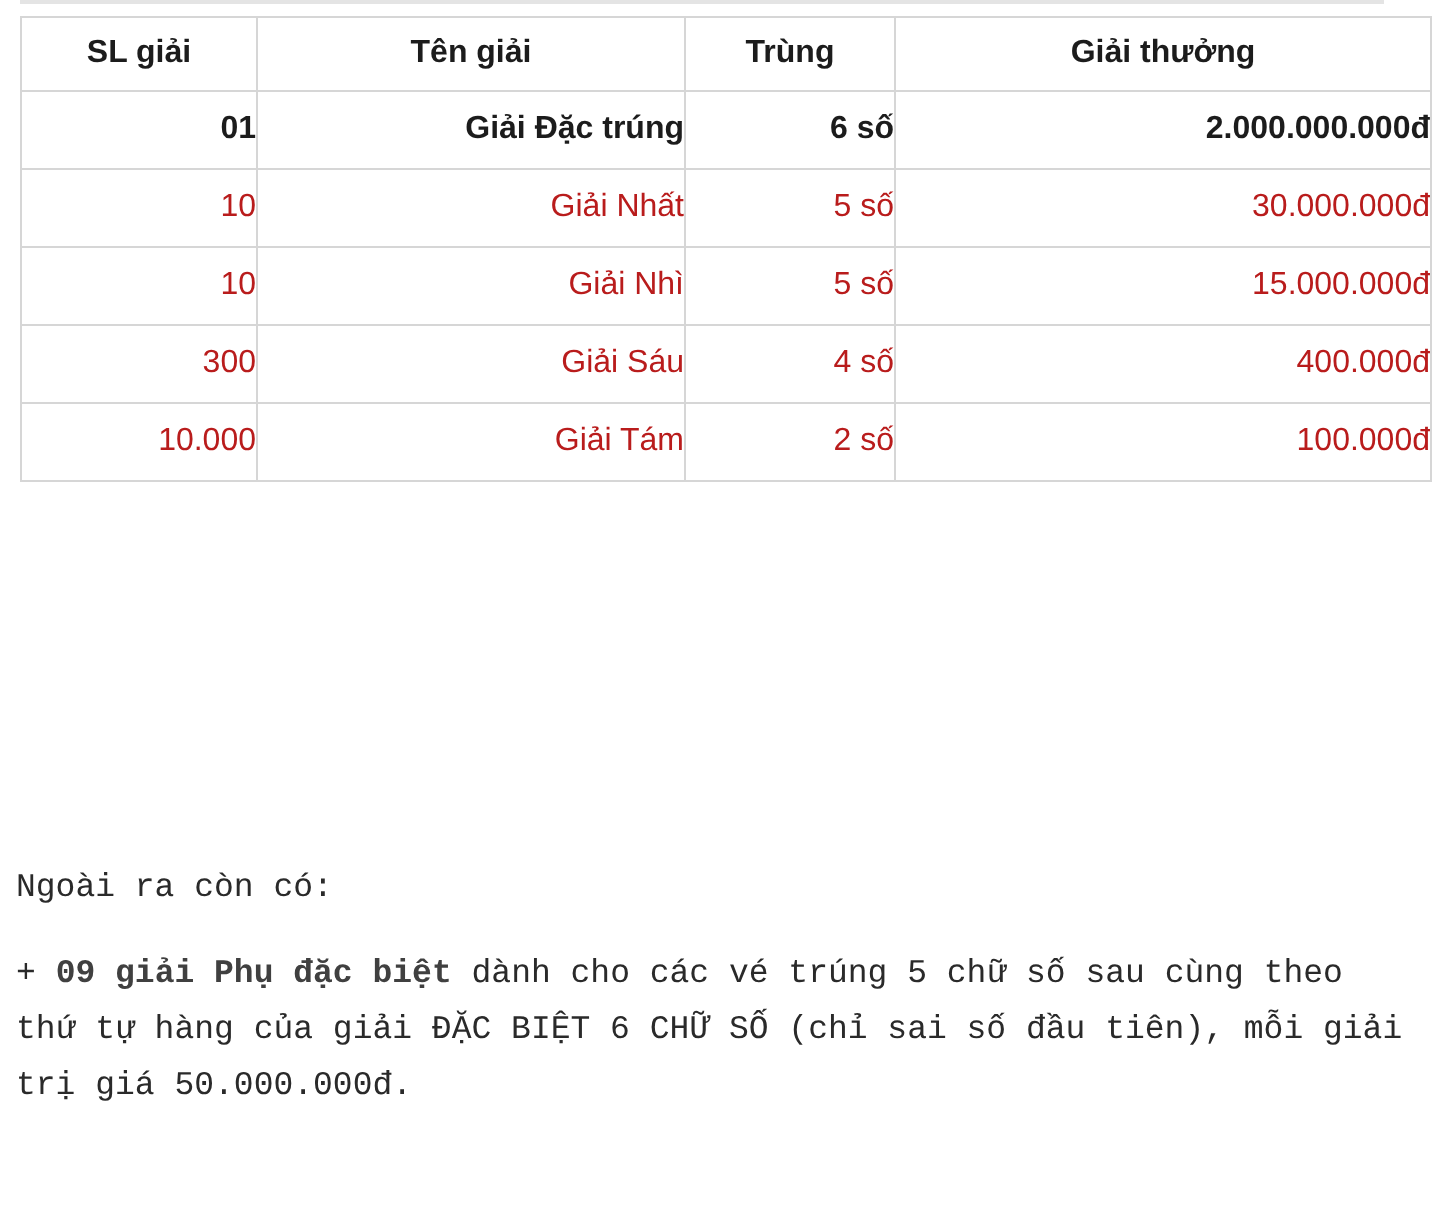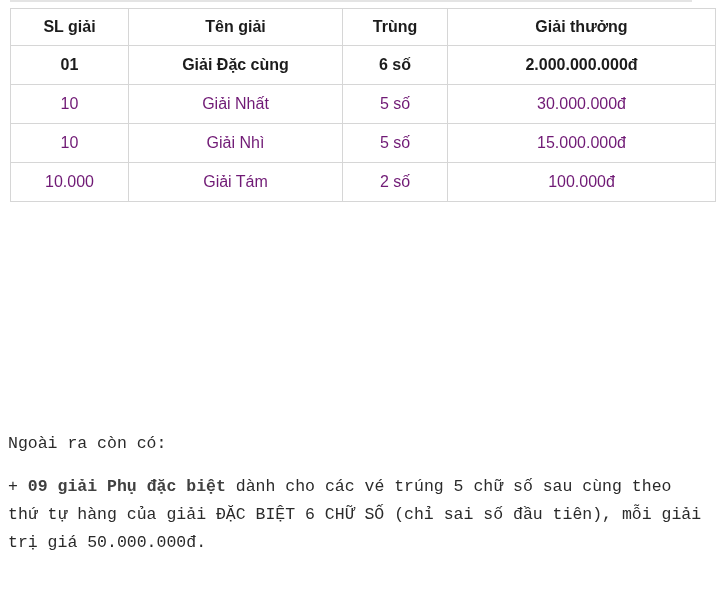--- a/index.html
+++ b/index.html
@@ -27,29 +27,29 @@
     width: 705px;
     border-collapse: collapse;
     table-layout: fixed;
   }
   .prize-table th, .prize-table td {
     border: 1px solid #d6d6d6;
     text-align: center;
     vertical-align: middle;
     padding: 0;
     font-size: 16px;
-    color: #701a75;
+    color: #b91c1c;
     background: #ffffff;
   }
   .prize-table th {
     height: 36px;
     font-weight: bold;
     color: #1c1c1c;
   }
-  .prize-table td { height: 38px; }
+  .prize-table td { height: 38px; text-align: right; }
   .prize-table tr.special td {
     font-weight: bold;
     color: #1c1c1c;
   }
   .notes {
     position: absolute;
     top: 430px; left: 8px;
     width: 702px;
     font-size: 16.5px;
     line-height: 28px;
@@ -75,35 +75,41 @@
       <tr>
         <th>SL giải</th>
         <th>Tên giải</th>
         <th>Trùng</th>
         <th>Giải thưởng</th>
       </tr>
     </thead>
     <tbody>
       <tr class="special">
         <td>01</td>
-        <td>Giải Đặc cùng</td>
+        <td>Giải Đặc trúng</td>
         <td>6 số</td>
         <td>2.000.000.000đ</td>
       </tr>
       <tr>
         <td>10</td>
         <td>Giải Nhất</td>
         <td>5 số</td>
         <td>30.000.000đ</td>
       </tr>
       <tr>
         <td>10</td>
         <td>Giải Nhì</td>
         <td>5 số</td>
         <td>15.000.000đ</td>
+      </tr>
+      <tr>
+        <td>300</td>
+        <td>Giải Sáu</td>
+        <td>4 số</td>
+        <td>400.000đ</td>
       </tr>
       <tr>
         <td>10.000</td>
         <td>Giải Tám</td>
         <td>2 số</td>
         <td>100.000đ</td>
       </tr>
     </tbody>
   </table>
 

